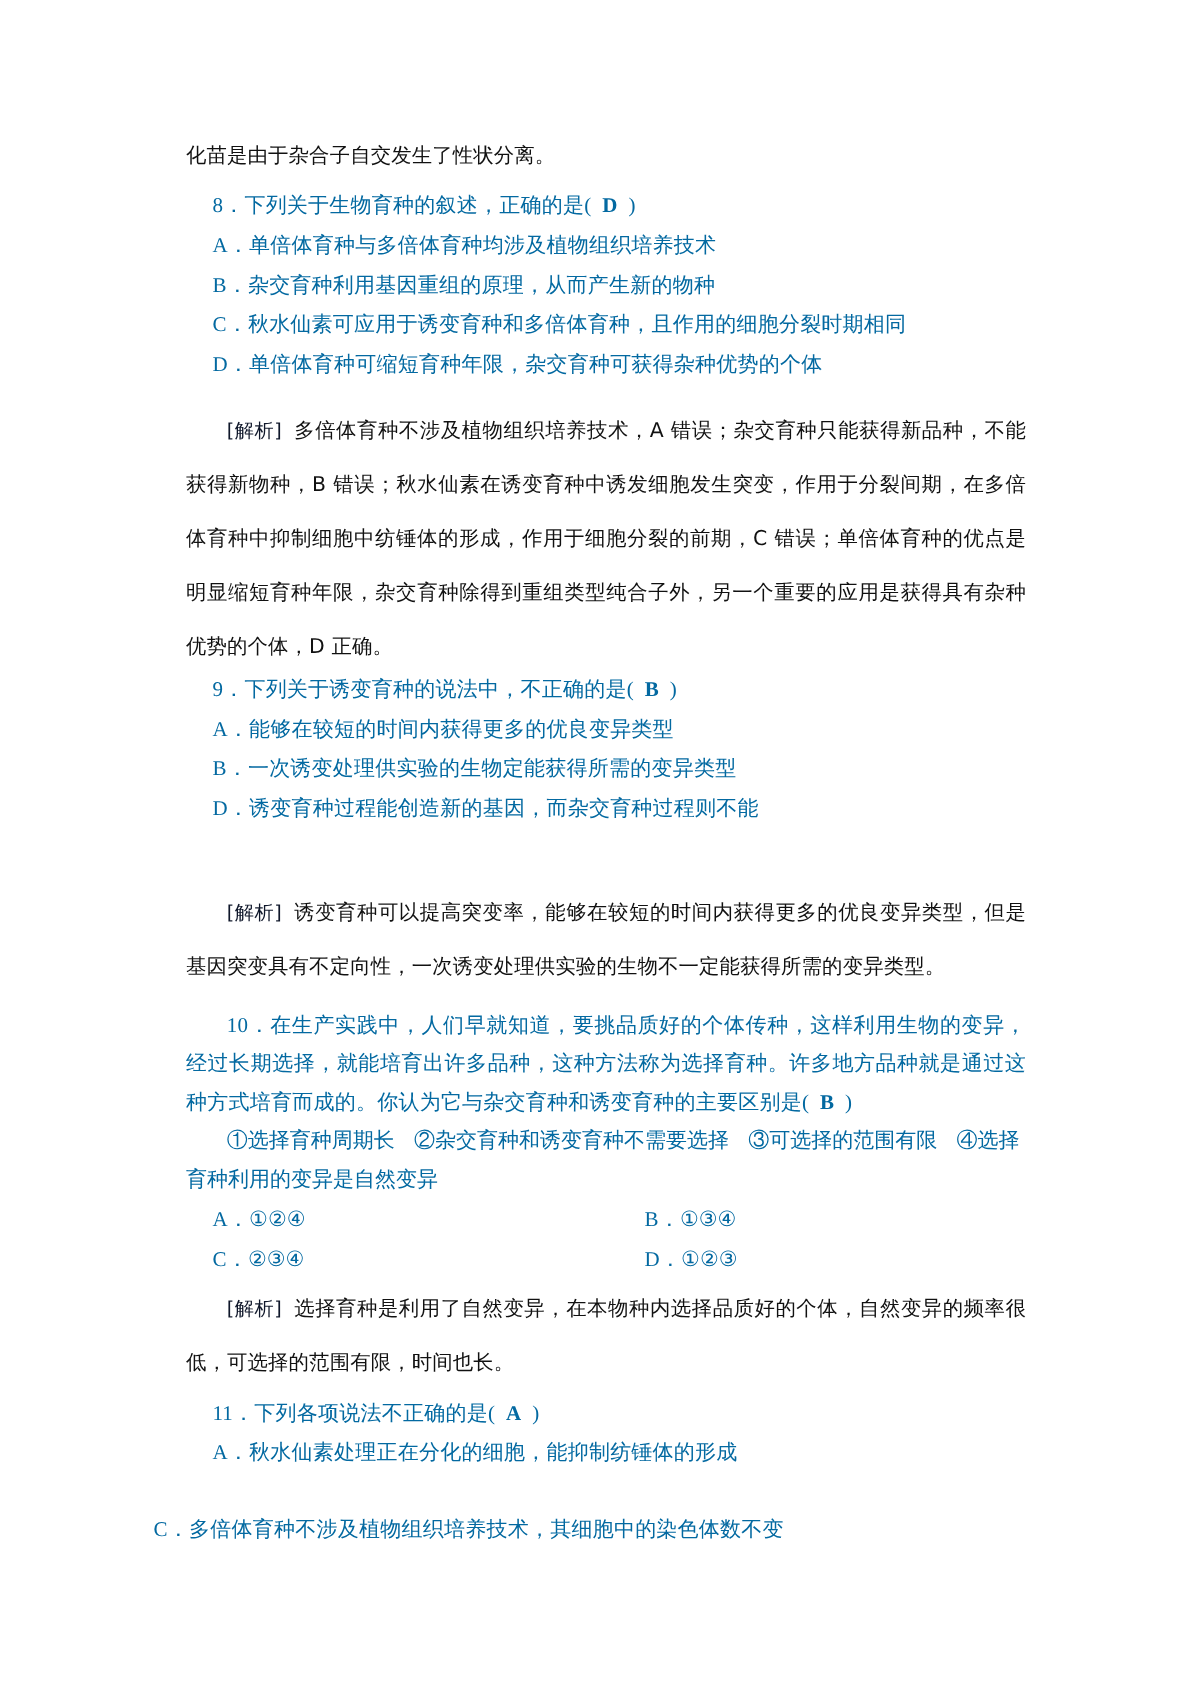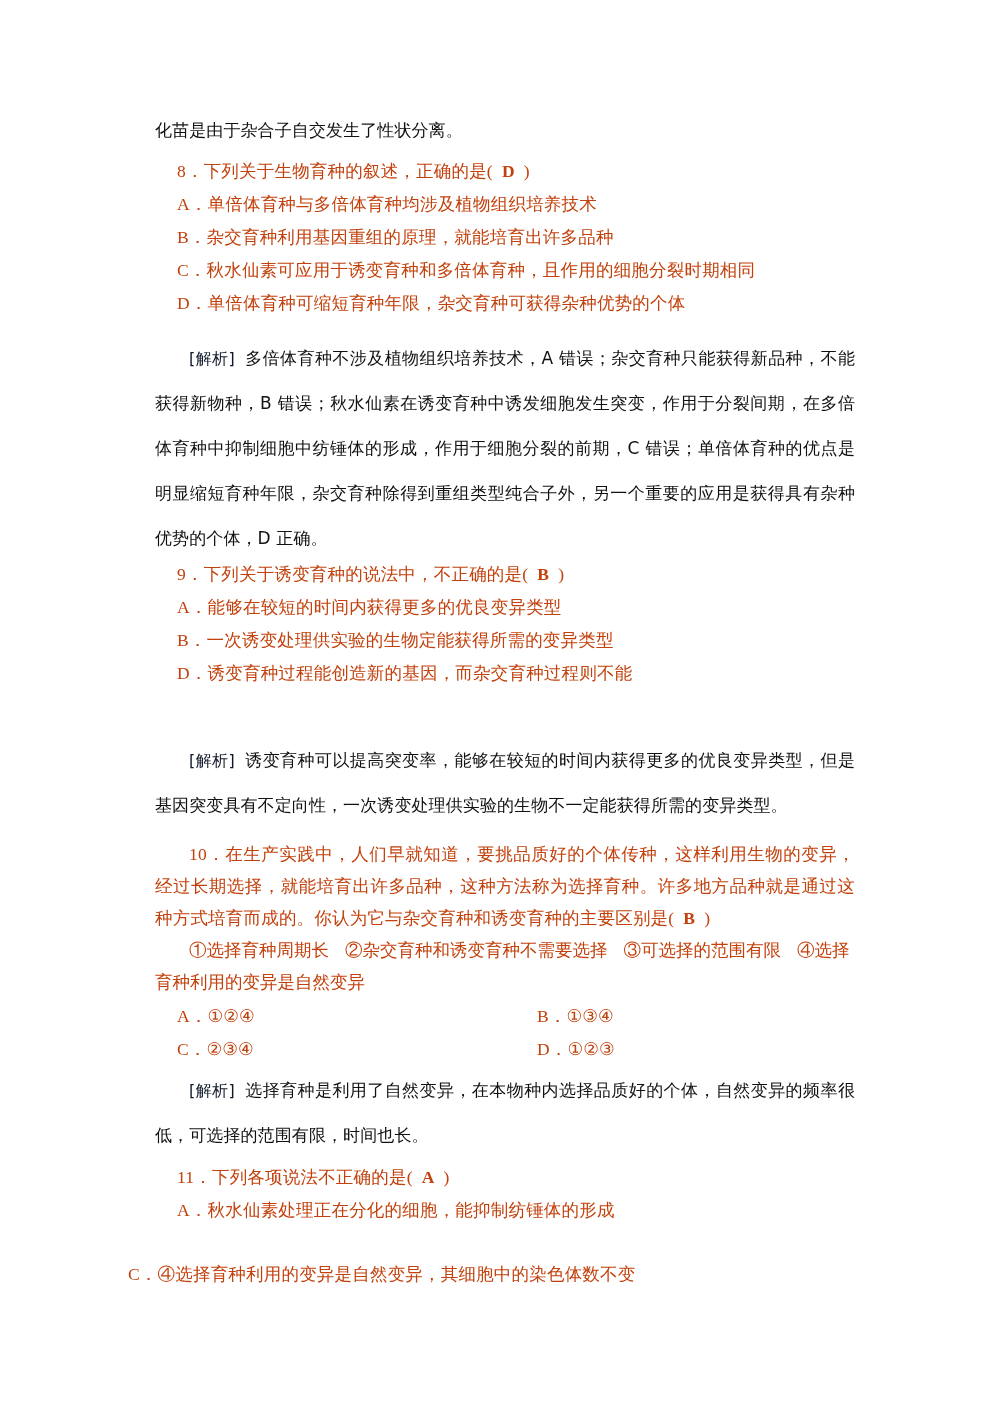--- a/index.html
+++ b/index.html
@@ -29,21 +29,21 @@
     position: absolute;
     left: 155px;
     width: 700px;
   }
 
   
   .serif {
     font-family: "Liberation Serif", "DejaVu Serif", serif;
     font-size: 17.5px;
     line-height: 33px;
-    color: #c2410c;
+    color: #0369a1;
     letter-spacing: 0.2px;
   }
 
   
   .sans {
     font-family: "DejaVu Sans", "Liberation Sans", sans-serif;
     font-size: 17px;
     line-height: 45px;
     color: #111111;
     letter-spacing: 0.1px;
@@ -115,21 +115,21 @@
   <div class="block sans" id="lead-line">
     <span>化苗是由于杂合子自交发生了性状分离。</span>
   </div>
 
   <div class="block serif indent-q" id="q8-stem">
     <span>8．</span><span>下列关于生物育种的叙述，正确的是(</span><span class="ans">D</span><span>)</span>
   </div>
 
   <div class="block serif indent-opt" id="q8-options">
     <div class="opt-row">A．单倍体育种与多倍体育种均涉及植物组织培养技术</div>
-    <div class="opt-row">B．杂交育种利用基因重组的原理，就能培育出许多品种</div>
+    <div class="opt-row">B．杂交育种利用基因重组的原理，从而产生新的物种</div>
     <div class="opt-row">C．秋水仙素可应用于诱变育种和多倍体育种，且作用的细胞分裂时期相同</div>
     <div class="opt-row">D．单倍体育种可缩短育种年限，杂交育种可获得杂种优势的个体</div>
   </div>
 
   <div class="block sans hang" id="q8-analysis">
     <span class="ana-label">[解析]</span><span>多倍体育种不涉及植物组织培养技术，A 错误；杂交育种只能获得新品种，不能获得新物种，B 错误；秋水仙素在诱变育种中诱发细胞发生突变，作用于分裂间期，在多倍体育种中抑制细胞中纺锤体的形成，作用于细胞分裂的前期，C 错误；单倍体育种的优点是明显缩短育种年限，杂交育种除得到重组类型纯合子外，另一个重要的应用是获得具有杂种优势的个体，D 正确。</span>
   </div>
 
   <div class="block serif indent-q" id="q9-stem">
     <span>9．</span><span>下列关于诱变育种的说法中，不正确的是(</span><span class="ans">B</span><span>)</span>
@@ -169,15 +169,15 @@
   </div>
 
   <div class="block serif indent-q" id="q11-stem">
     <span>11．</span><span>下列各项说法不正确的是(</span><span class="ans">A</span><span>)</span>
   </div>
 
   <div class="block serif indent-opt" id="q11-options">
     <div class="opt-row">A．秋水仙素处理正在分化的细胞，能抑制纺锤体的形成</div>
   </div>
 
-  <div class="block serif" id="q11-option-c">C．④选择育种利用的变异是自然变异，其细胞中的染色体数不变</div>
+  <div class="block serif" id="q11-option-c">C．多倍体育种不涉及植物组织培养技术，其细胞中的染色体数不变</div>
 
 </div>
 
 </body></html>

